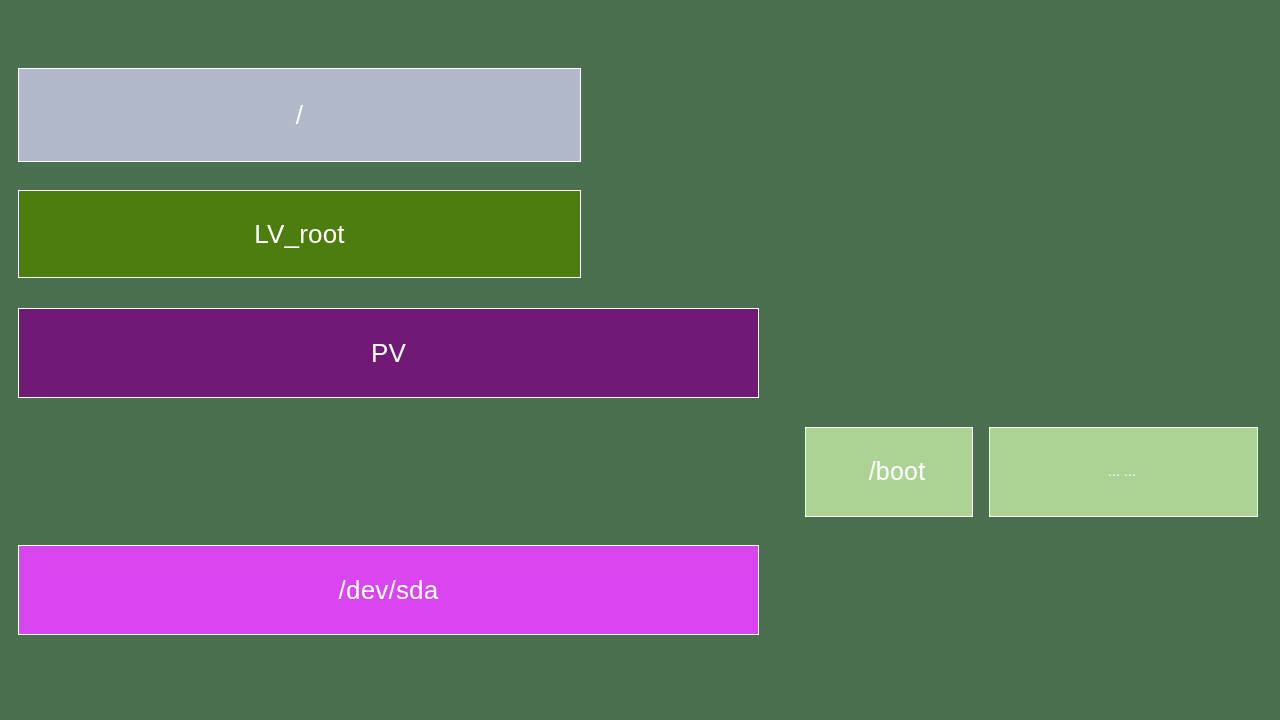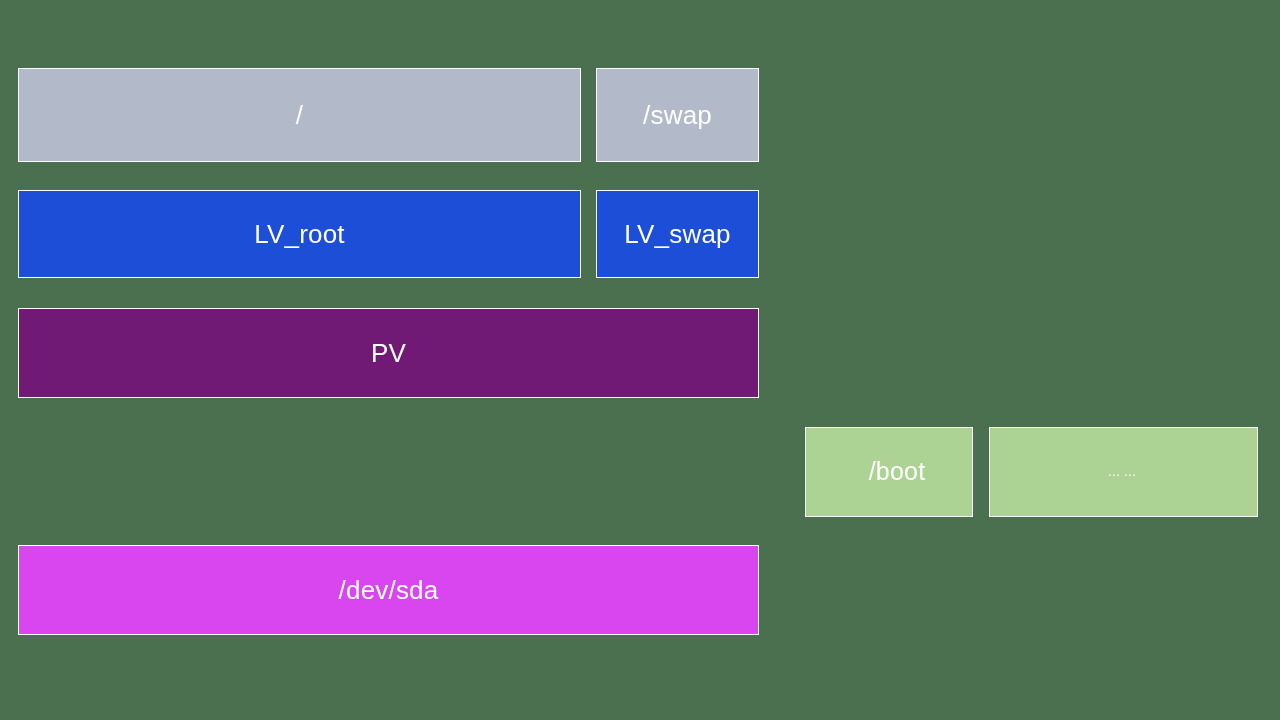--- a/index.html
+++ b/index.html
@@ -32,21 +32,21 @@
     text-align: center;
     line-height: 1.1;
     user-select: none;
   }
   .block .label {
     display: block;
     white-space: nowrap;
   }
   
   .c-mount  { background: #b2bac9; }
-  .c-lv     { background: #1d4ed8; }
+  .c-lv     { background: #4d7c0f; }
   .c-pv     { background: #701a75; }
   .c-part   { background: #acd294; }
   .c-disk   { background: #d946ef; }
 
   
   .fs-lg { font-size: 26px; }
   .fs-md { font-size: 25px; }
   .fs-dots {
     font-size: 13px;
     letter-spacing: 3px;
@@ -54,31 +54,25 @@
 </style>
 </head>
 <body>
 
 <div id="diagram">
 
   <div class="block c-mount fs-lg" style="left:18px; top:68px; width:563px; height:94px;">
     <span class="label">/</span>
   </div>
 
-  <div class="block c-mount fs-lg" style="left:596px; top:68px; width:163px; height:94px;">
-    <span class="label">/swap</span>
-  </div>
 
   <div class="block c-lv fs-lg" style="left:18px; top:190px; width:563px; height:88px;">
     <span class="label">LV_root</span>
   </div>
 
-  <div class="block c-lv fs-lg" style="left:596px; top:190px; width:163px; height:88px;">
-    <span class="label">LV_swap</span>
-  </div>
 
   <div class="block c-pv fs-lg" style="left:18px; top:308px; width:741px; height:90px;">
     <span class="label">PV</span>
   </div>
 
 
   <div class="block c-part fs-md" style="left:805px; top:427px; width:168px; height:90px;padding-left:16px;">
     <span class="label">/boot</span>
   </div>
 

